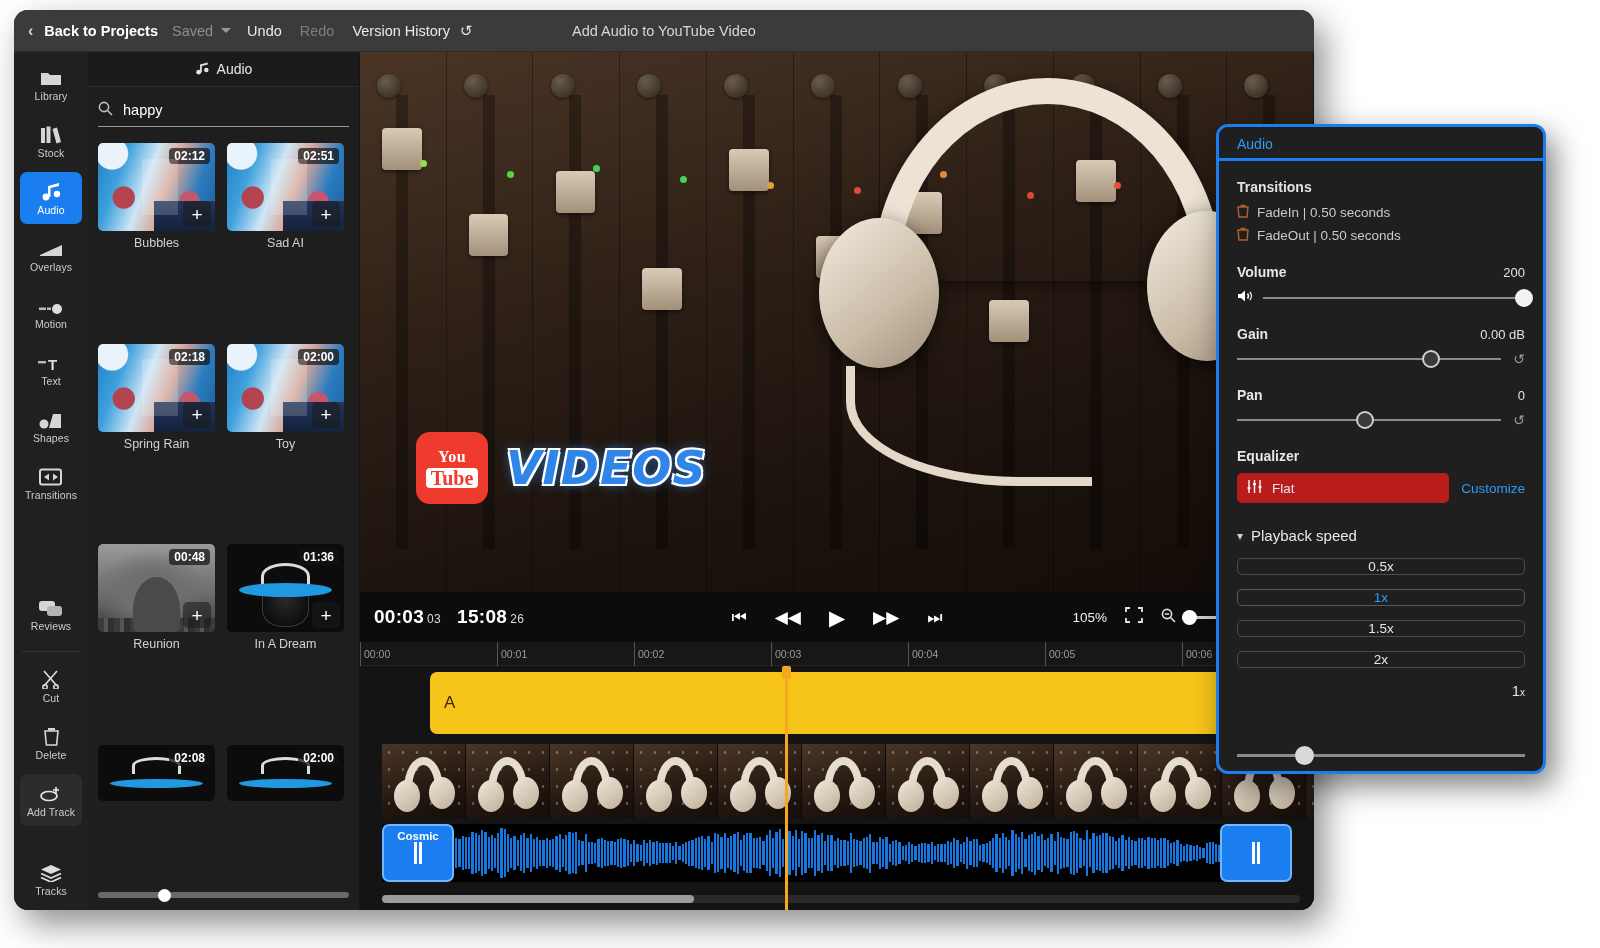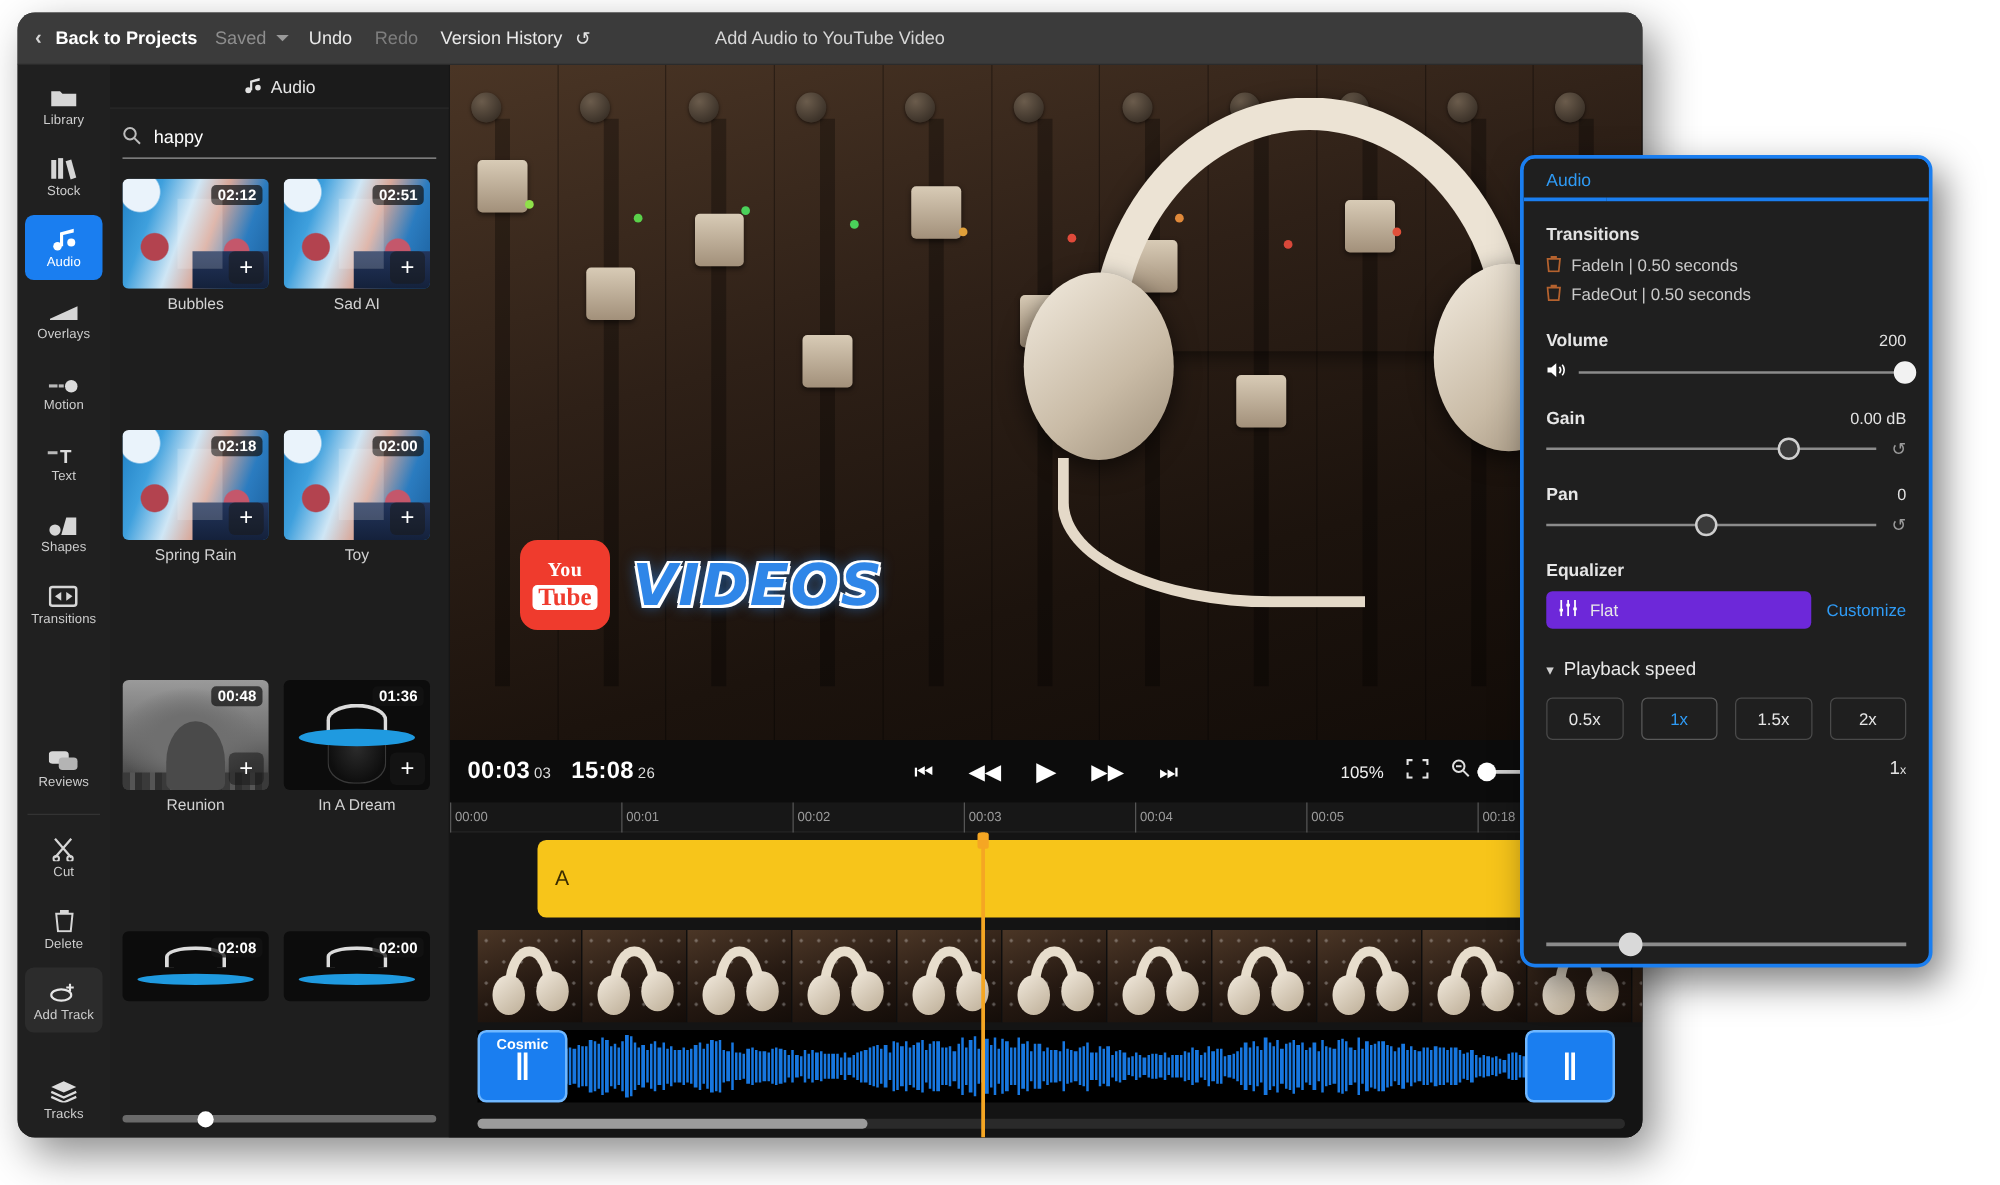--- a/index.html
+++ b/index.html
@@ -308,29 +308,29 @@
   .ctrl-val { color: #e2e2e2; font-size: 13px; }
   .slider-row { display: flex; align-items: center; gap: 10px; margin-top: 9px; position: relative; }
   .spk { color: #fff; font-size: 14px; }
   .s-track { position: relative; flex: 1; height: 2px; background: #8b8b8b; }
   .s-knob { position: absolute; top: -8px; width: 18px; height: 18px; border-radius: 50%;
             background: #3a3a3a; border: 2px solid #cfcfcf; cursor: pointer; }
   .s-knob.filled { background: #f2f2f2; border-color: #f2f2f2; }
   .reset-ico { color: #9a9a9a; font-size: 14px; cursor: pointer; transform: scaleX(-1); flex: 0 0 14px; }
   .eq-row { display: flex; align-items: center; gap: 12px; margin-top: 9px; }
   .eq-select {
-    flex: 1; height: 30px; background: #6d28d9; border-radius: 5px; display: flex; align-items: center;
+    flex: 1; height: 30px; background: #b91c1c; border-radius: 5px; display: flex; align-items: center;
     gap: 10px; padding: 0 10px; color: #e8e8e8; font-size: 13.5px; cursor: pointer;
   }
   .eq-ico { color: #fff; font-size: 13px; letter-spacing: -1px; }
   .eq-custom { color: #2f9bf5; font-size: 13.5px; cursor: pointer; }
   .pb-sec { margin-top: 24px; }
   .pb-head { display: flex; align-items: center; gap: 8px; color: #e8e8e8; font-size: 15px; cursor: pointer; }
   .chev-d { color: #cfcfcf; font-size: 12px; }
-  .speed-row { display: flex; gap: 14px; margin-top: 14px; }
+  .speed-row { display: flex; gap: 14px; margin-top: 14px; flex-direction: column; }
   .speed-btn {
     flex: 1; height: 34px; border: 1px solid #4a4a4a; border-radius: 5px;
     display: flex; align-items: center; justify-content: center;
     color: #e6e6e6; font-size: 13.5px; cursor: pointer; background: transparent;
   }
   .speed-btn.active { color: #2f9bf5; border-color: #5a5a5a; }
   .speed-val { text-align: right; color: #e2e2e2; font-size: 15px; margin-top: 14px; }
   .speed-val small { font-size: 10px; }
   .fp-slider { padding: 0 18px 14px; }
   .fps-track { height: 3px; background: #8b8b8b; position: relative; }
@@ -734,21 +734,21 @@
         </div>
 
         <div class="timeline">
           <div class="ruler">
             <span class="tick" style="left:0">00:00</span>
             <span class="tick" style="left:137px">00:01</span>
             <span class="tick" style="left:274px">00:02</span>
             <span class="tick" style="left:411px">00:03</span>
             <span class="tick" style="left:548px">00:04</span>
             <span class="tick" style="left:685px">00:05</span>
-            <span class="tick" style="left:822px">00:18</span>
+            <span class="tick" style="left:822px">00:06</span>
 
           </div>
 
           <div class="tracks">
             <div class="track-yellow">
               <span>A</span>
             </div>
 
             <div class="track-film">
               <div class="film-cell">

